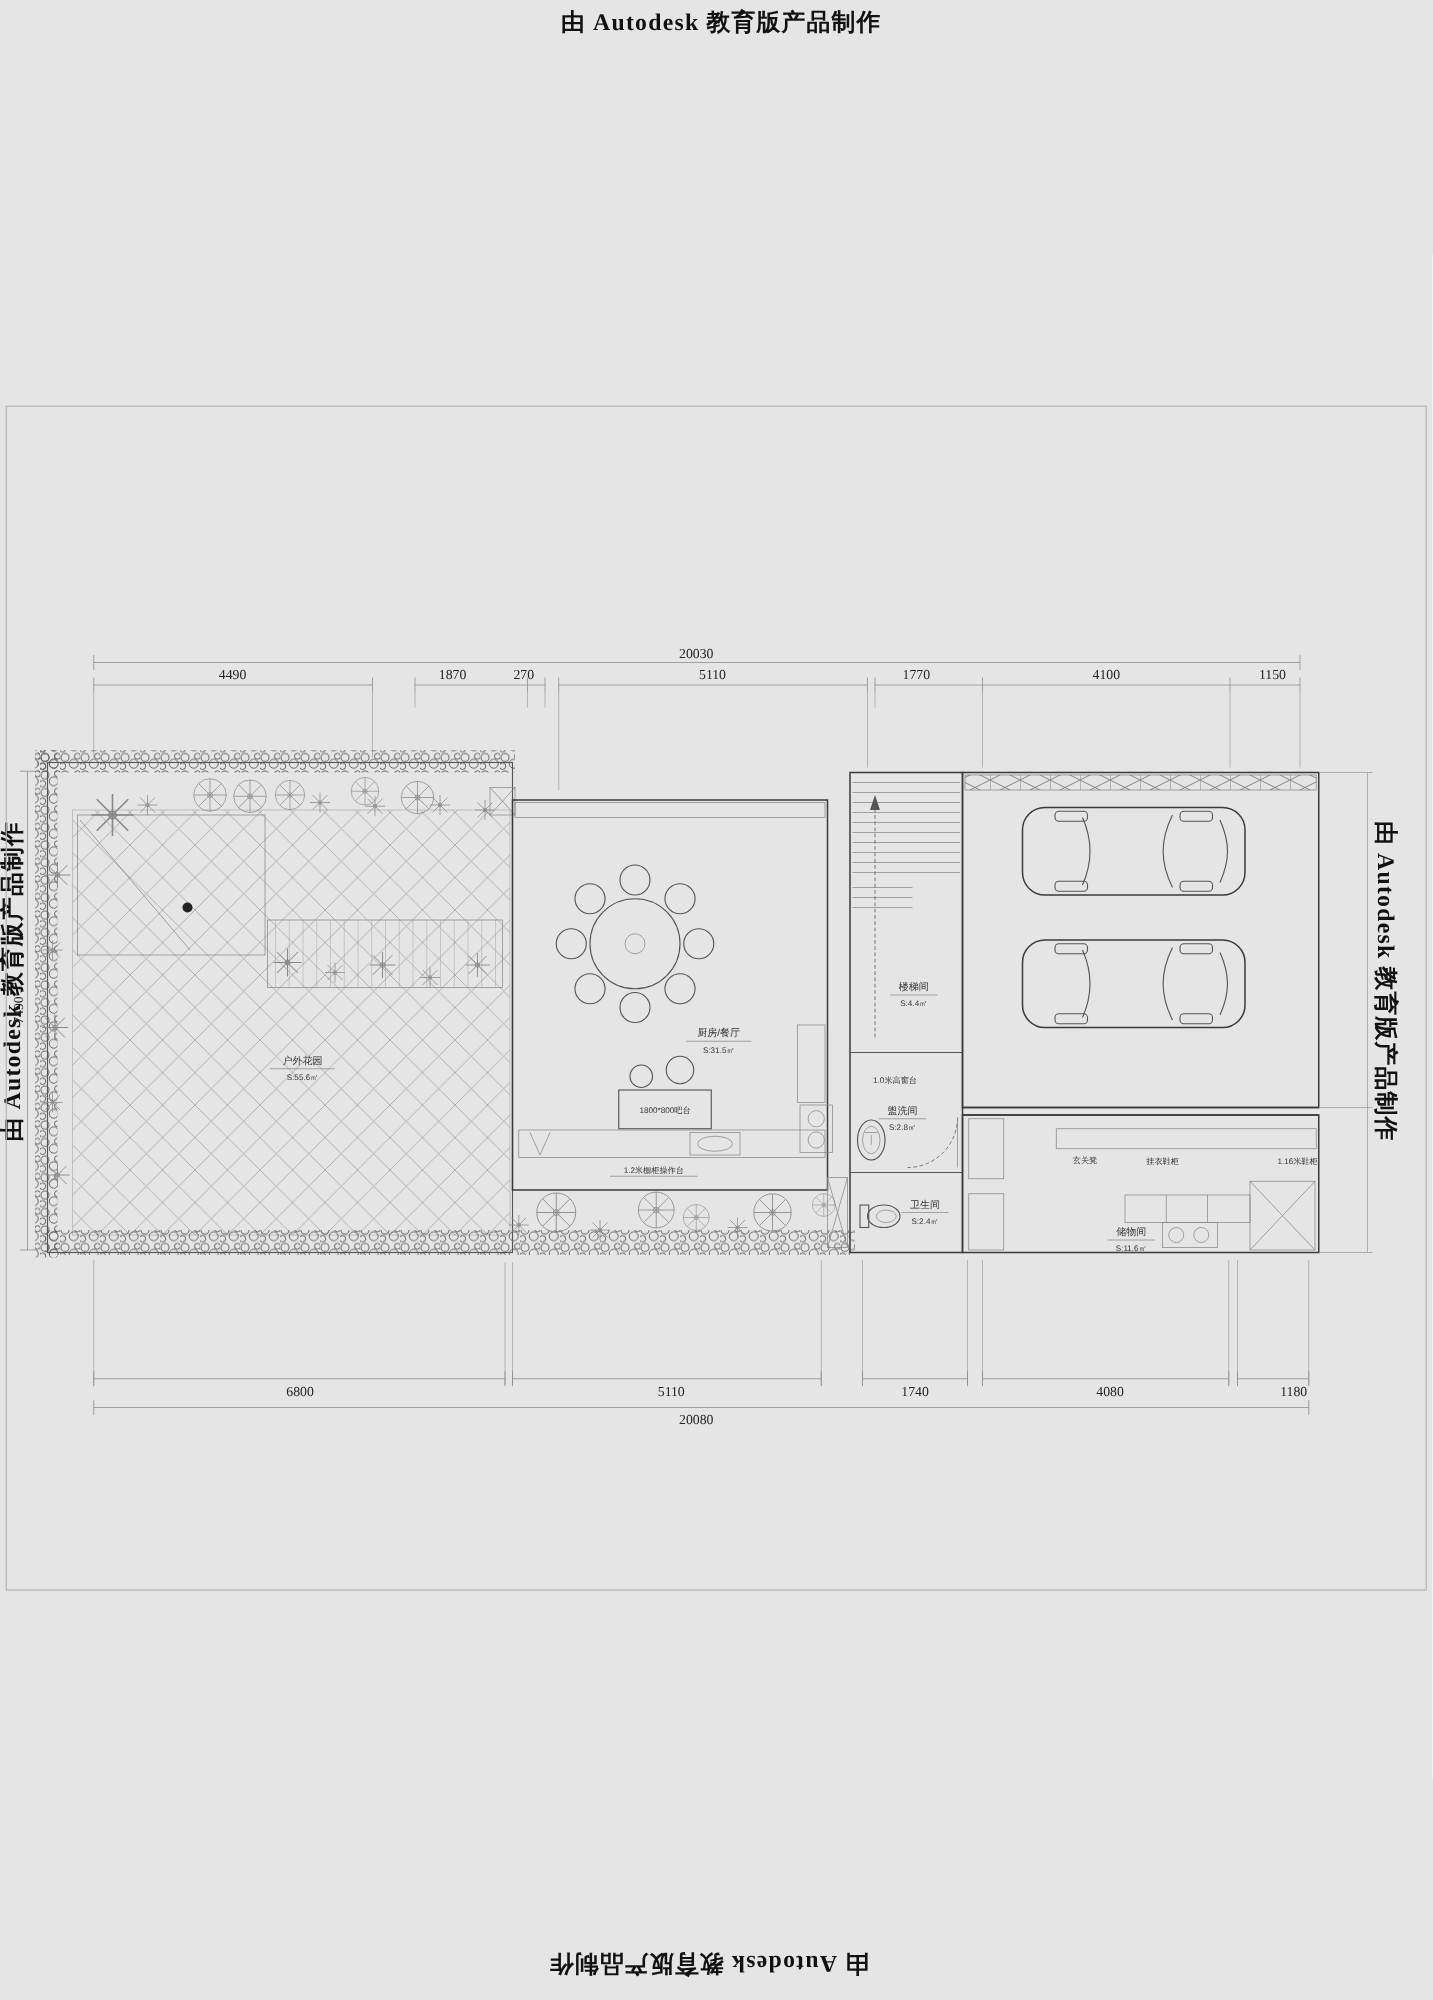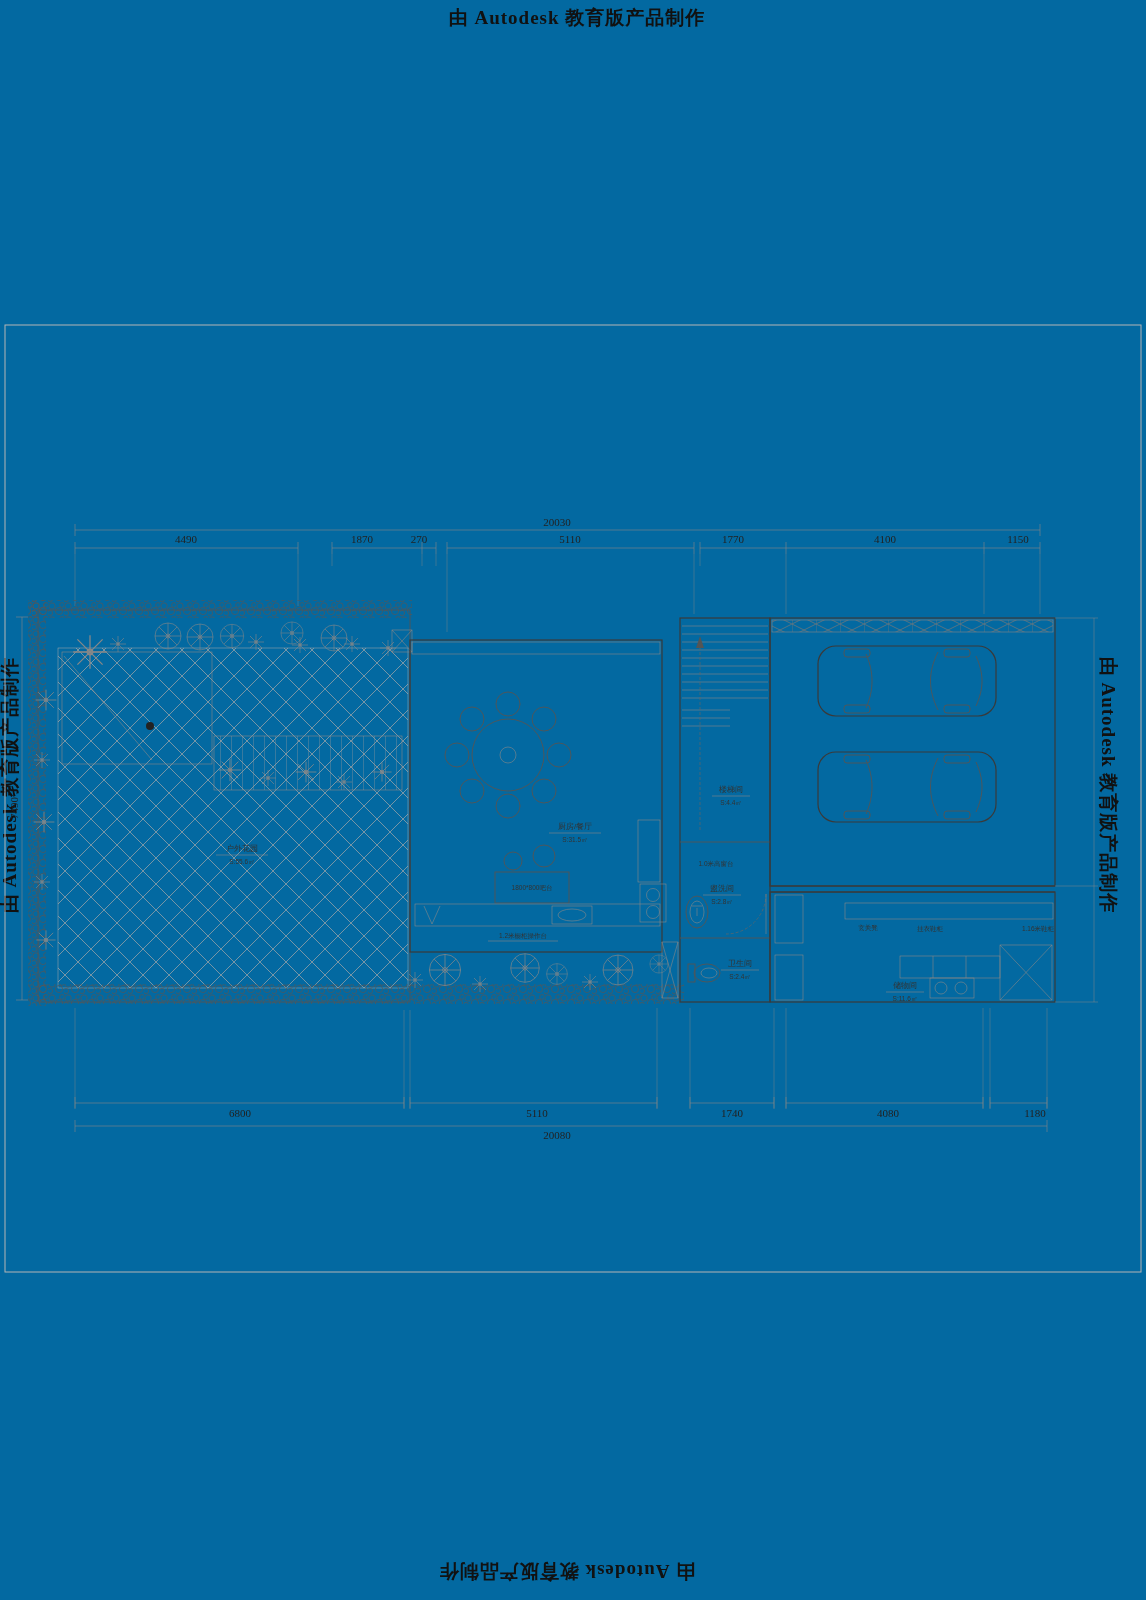--- a/index.html
+++ b/index.html
@@ -1,16 +1,16 @@
 <!DOCTYPE html>
 <html><head>
 <meta charset="utf-8">
 <style>
   html,body{margin:0;padding:0;background:#fff;}
-  .page{position:relative;width:1146px;height:1600px;background:#0369a1;overflow:hidden;
+  .page{position:relative;width:1146px;height:1600px;background:#e5e5e5;overflow:hidden;
         font-family:"Liberation Sans",sans-serif;}
   .stamp{position:absolute;width:380px;text-align:center;
          font-family:"Liberation Serif",serif;font-weight:700;font-size:19px;color:#111;
          letter-spacing:1px;white-space:nowrap;}
   .stamp-top{left:387px;top:5px;}
   .stamp-bottom{left:377px;top:1558px;transform:rotate(180deg);}
   .stamp-right{left:918px;top:772px;transform:rotate(90deg);}
   .stamp-left{left:-180px;top:772px;transform:rotate(-90deg);}
   svg{position:absolute;left:0;top:0;}
   svg text{text-anchor:middle;}

